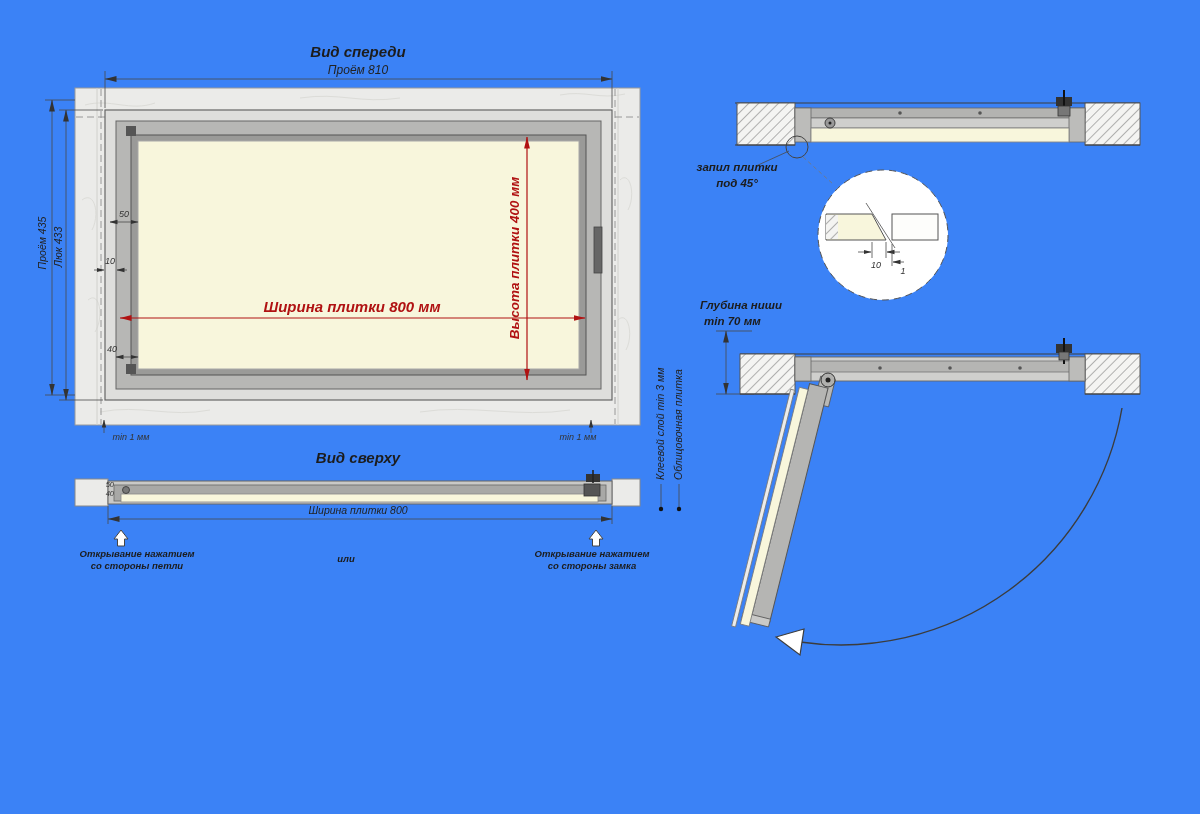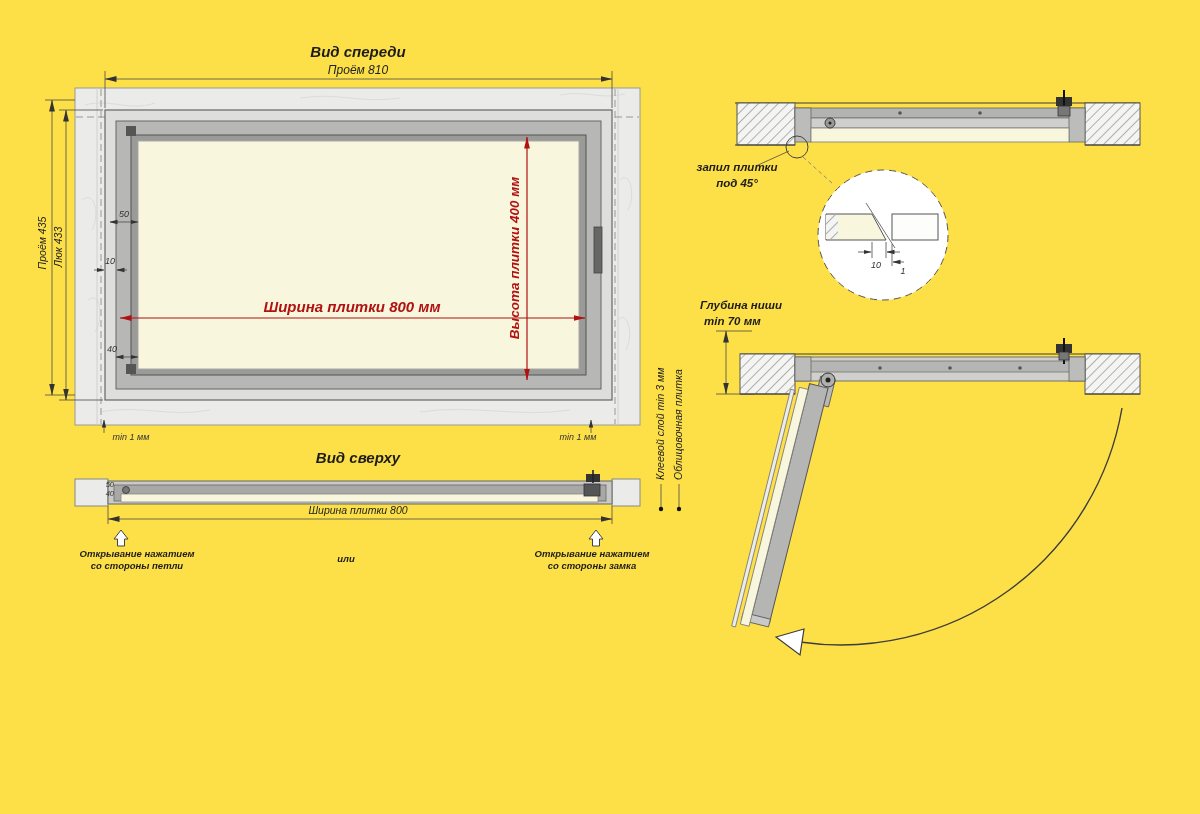--- a/index.html
+++ b/index.html
@@ -1,16 +1,16 @@
 <!DOCTYPE html>
 <html><head>
 <meta charset="utf-8">
 <style>
   html,body{margin:0;padding:0;background:#fff;}
-  .canvas{position:relative;width:1200px;height:814px;background:#fde047;overflow:hidden;}
+  .canvas{position:relative;width:1200px;height:814px;background:#3b82f6;overflow:hidden;}
   svg text{user-select:none;}
   .t-title{font:italic 700 15px "Liberation Sans",sans-serif;fill:#1c1c1c;}
   .t-dim{font:italic 400 12px "Liberation Sans",sans-serif;fill:#222;}
   .t-dim-v{font:italic 400 10.5px "Liberation Sans",sans-serif;fill:#222;}
   .t-sm{font:italic 400 9px "Liberation Sans",sans-serif;fill:#333;}
   .t-xs{font:italic 400 7.5px "Liberation Sans",sans-serif;fill:#333;}
   .t-red-h{font:italic 700 15px "Liberation Sans",sans-serif;fill:#b01212;}
   .t-red-v{font:italic 700 13.5px "Liberation Sans",sans-serif;fill:#b01212;}
   .t-note{font:italic 700 9.5px "Liberation Sans",sans-serif;fill:#1c1c1c;}
   .t-note-lg{font:italic 700 11.5px "Liberation Sans",sans-serif;fill:#1c1c1c;}

